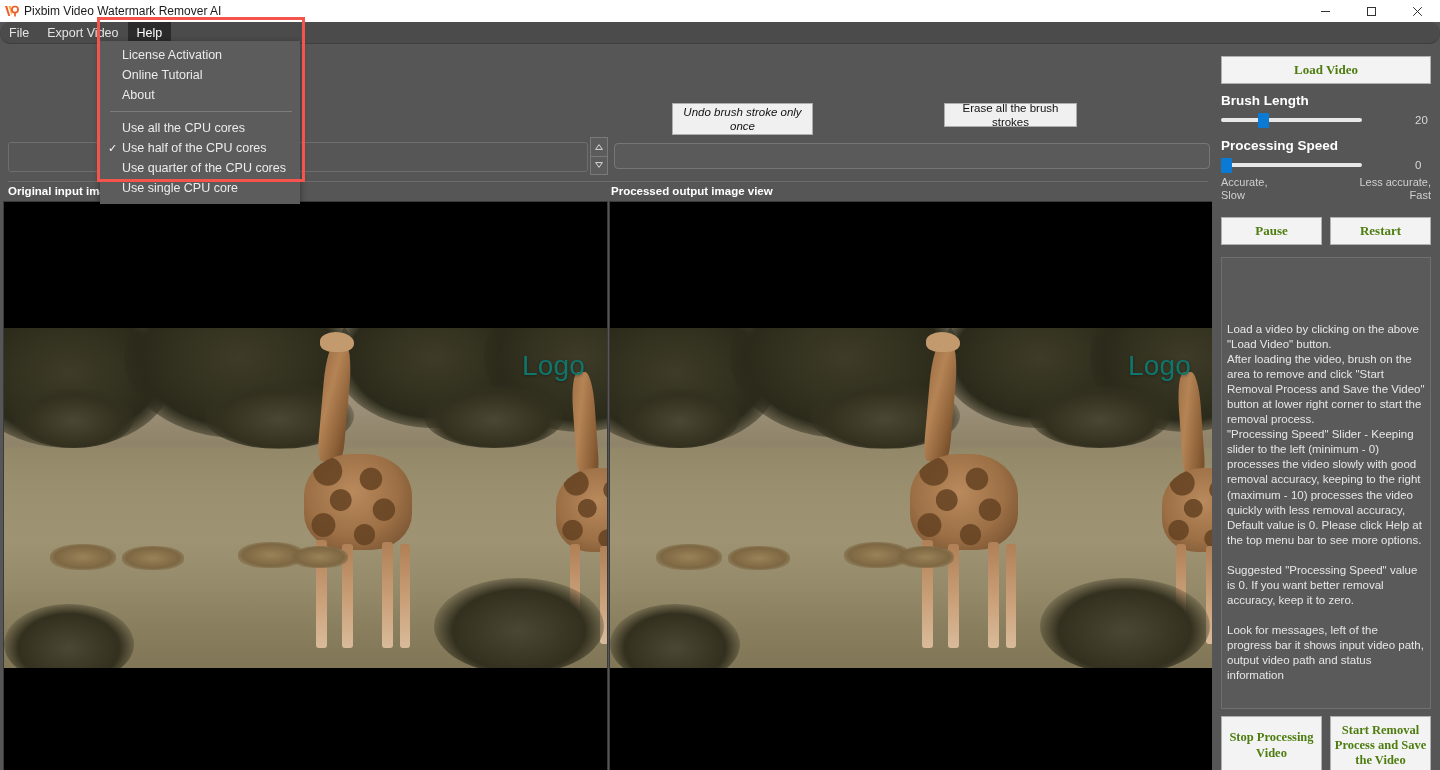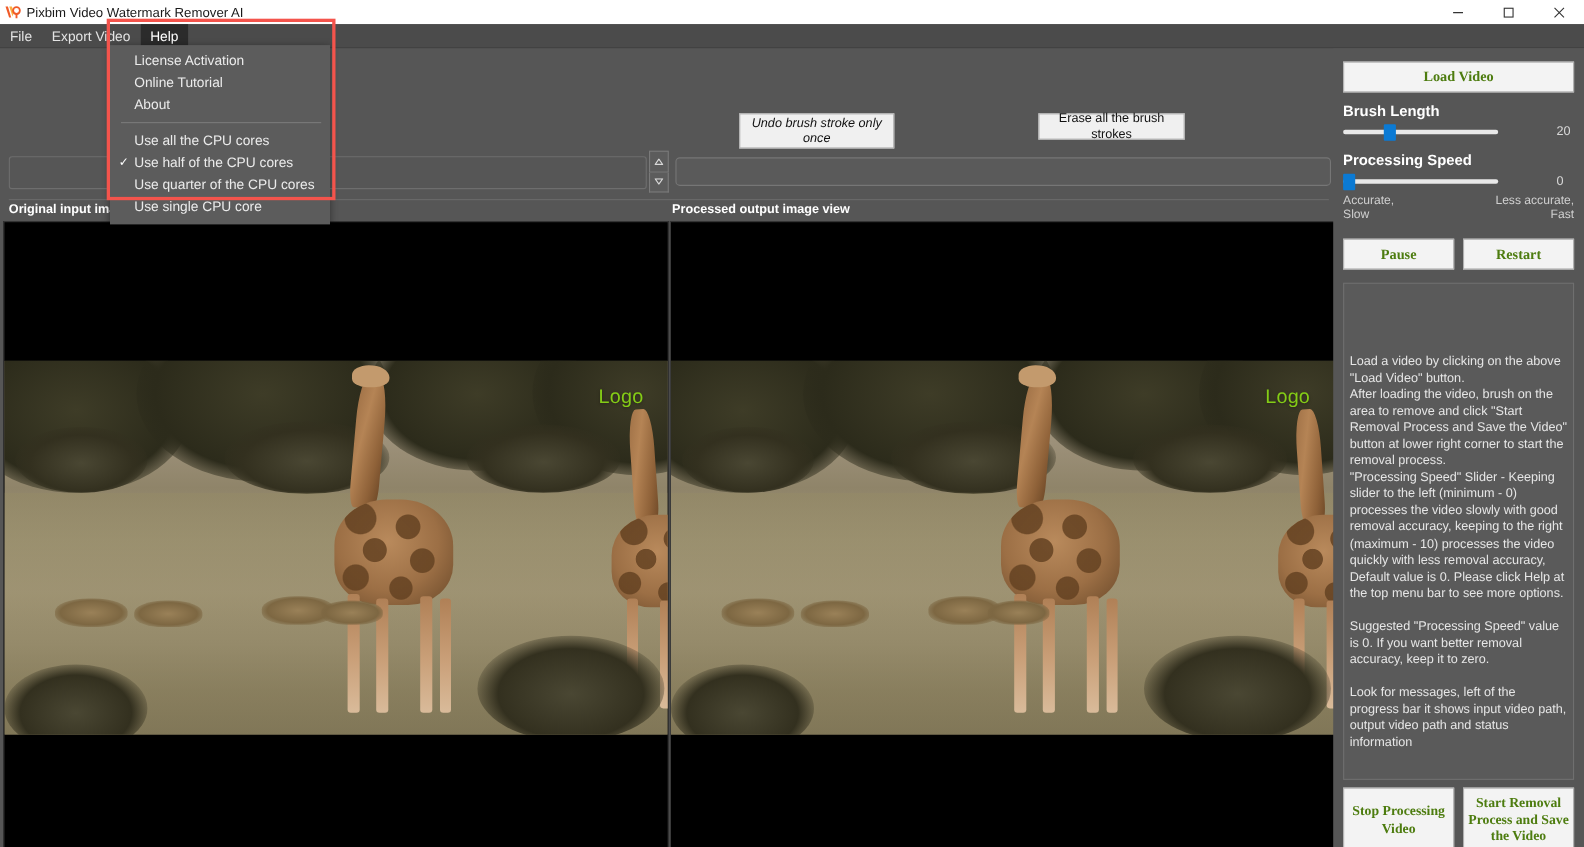--- a/index.html
+++ b/index.html
@@ -42,20 +42,21 @@
   .win-btn svg { display: block; }
 
   
   .menubar {
     height: 22px;
     background: #4b4b4b;
     display: flex;
     align-items: stretch;
     position: relative;
     border-bottom: 1px solid #3f3f3f;
+    border-radius: 11px;
   }
   .menu-item {
     padding: 0 9px;
     display: flex; align-items: center;
     font-size: 12.5px;
     color: #e4e4e4;
     white-space: nowrap;
   }
   .menu-item.active {
     background: #2b2b2b;
@@ -208,22 +209,22 @@
       radial-gradient(circle at 56% 84%, rgba(100,66,34,.85) 0 10%, rgba(0,0,0,0) 11%);
     border-radius: 44% 44% 38% 38%;
   }
   .tree-canopy {
     position: absolute;
     background: radial-gradient(ellipse at 50% 50%, #3e3c27 0%, #2c2b1b 60%, rgba(30,30,18,0) 80%);
     border-radius: 50%;
   }
   .watermark {
     position: absolute;
-    color: #84cc16;
-    font-size: 18px;
+    color: #0f766e;
+    font-size: 28px;
     font-family: "Liberation Sans", sans-serif;
     letter-spacing: .2px;
     text-shadow: 0 1px 3px rgba(0,0,0,.35);
   }
 
   
   .sidepanel {
     position: absolute;
     right: 0; top: 0;
     width: 228px; height: 726px;

